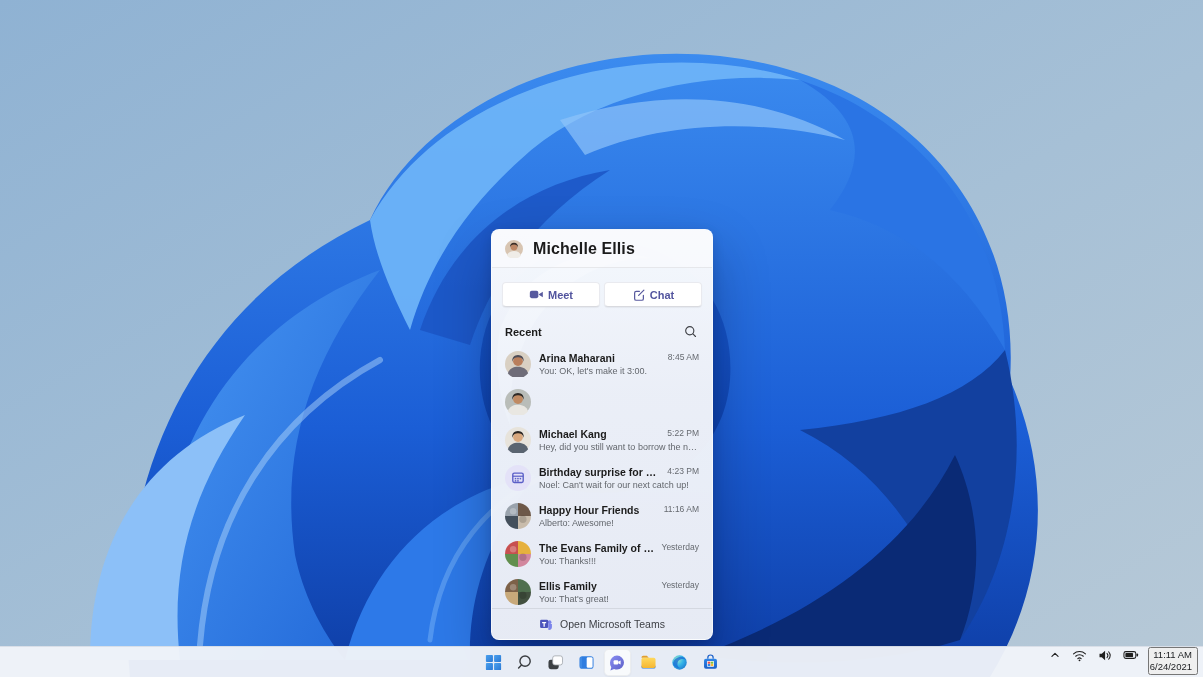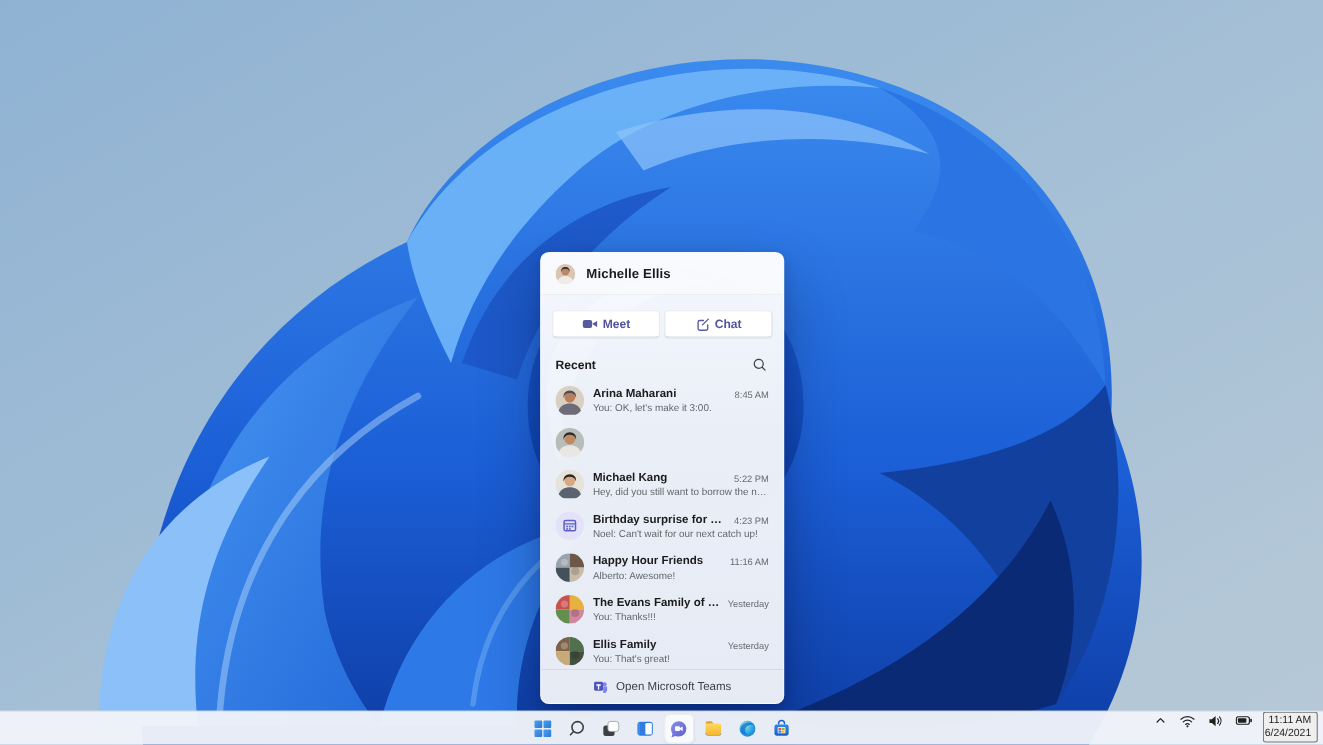--- a/index.html
+++ b/index.html
@@ -18,21 +18,21 @@
     border:1px solid rgba(255,255,255,.55);
     display:flex; flex-direction:column;
     z-index:5;
   }
   .cf-header {
     height:38px; flex:0 0 38px; display:flex; align-items:center; gap:10px;
     padding:0 13px; border-bottom:1px solid rgba(0,0,0,.07);
     background:rgba(252,252,254,.55); border-radius:8px 8px 0 0;
   }
   .cf-header .avatar { width:18px; height:18px; }
-  .cf-username { font-size:12px; font-weight:700; color:#1b1b1b; letter-spacing:.1px; }
+  .cf-username { font-size:16px; font-weight:700; color:#1b1b1b; letter-spacing:.1px; }
 
   .cf-actions { display:flex; gap:4px; padding:14px 10px 10px 10px; }
   .cf-btn {
     flex:1; height:25px; background:#ffffff; border:1px solid #e9eaef;
     border-bottom-color:#d9dadf; border-radius:4px;
     display:flex; align-items:center; justify-content:center; gap:4px;
     font-family:inherit; font-size:11px; font-weight:700; color:#52549e;
     box-shadow:0 1px 1px rgba(0,0,0,.05); cursor:default;
   }
   .cf-btn svg { flex:0 0 auto; }
@@ -43,21 +43,21 @@
   }
   .cf-recent-label { font-size:11px; font-weight:700; color:#1c1c1c; }
   .cf-search { background:none; border:none; padding:2px; display:flex; cursor:default; }
 
   .cf-list { list-style:none; flex:1 1 auto; overflow:hidden; }
   .conv {
     height:38px; display:flex; align-items:center; gap:8px; padding:0 13px;
   }
   .conv .avatar { width:26px; height:26px; flex:0 0 26px; }
   .conv-body { flex:1 1 auto; min-width:0; display:flex; flex-direction:column; justify-content:center; gap:2px; }
-  .conv-toprow { display:flex; align-items:flex-end; gap:6px; }
+  .conv-toprow { display:flex; align-items:flex-start; gap:6px; }
   .conv-name { flex:1 1 auto; font-size:10.5px; font-weight:700; color:#1b1b1b; white-space:nowrap; overflow:hidden; text-overflow:ellipsis; }
   .conv-time { flex:0 0 auto; font-size:8.5px; color:#666a70; white-space:nowrap; }
   .conv-preview { font-size:9px; color:#63676d; white-space:nowrap; overflow:hidden; text-overflow:ellipsis; }
   .avatar svg { display:block; width:100%; height:100%; }
 
   .cf-footer {
     flex:0 0 31px; border-top:1px solid rgba(0,0,0,.08);
     display:flex; align-items:center; justify-content:center; gap:7px;
     background:none; width:100%; border-left:none; border-right:none; border-bottom:none;
     font-family:inherit; font-size:10.5px; color:#3d3f44; cursor:default; border-radius:0 0 8px 8px;

